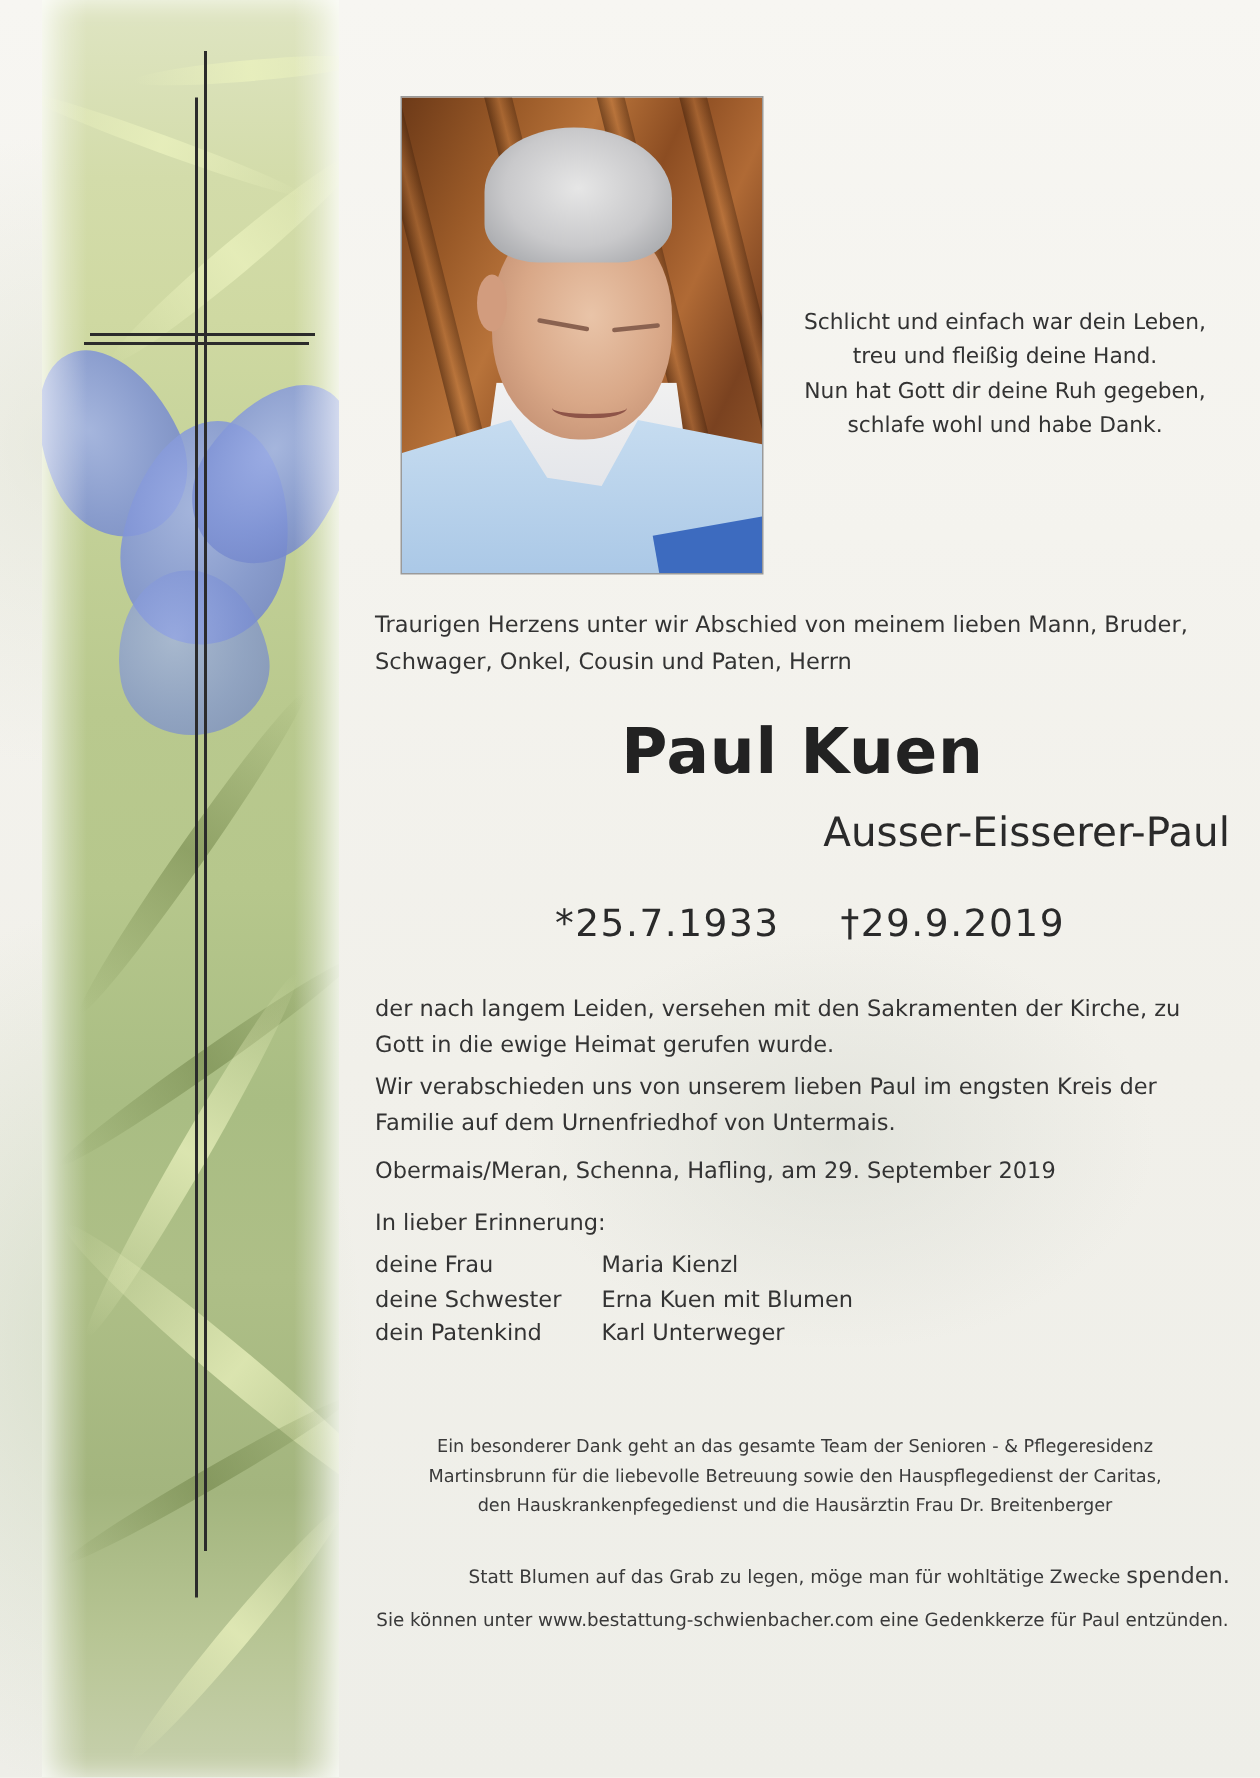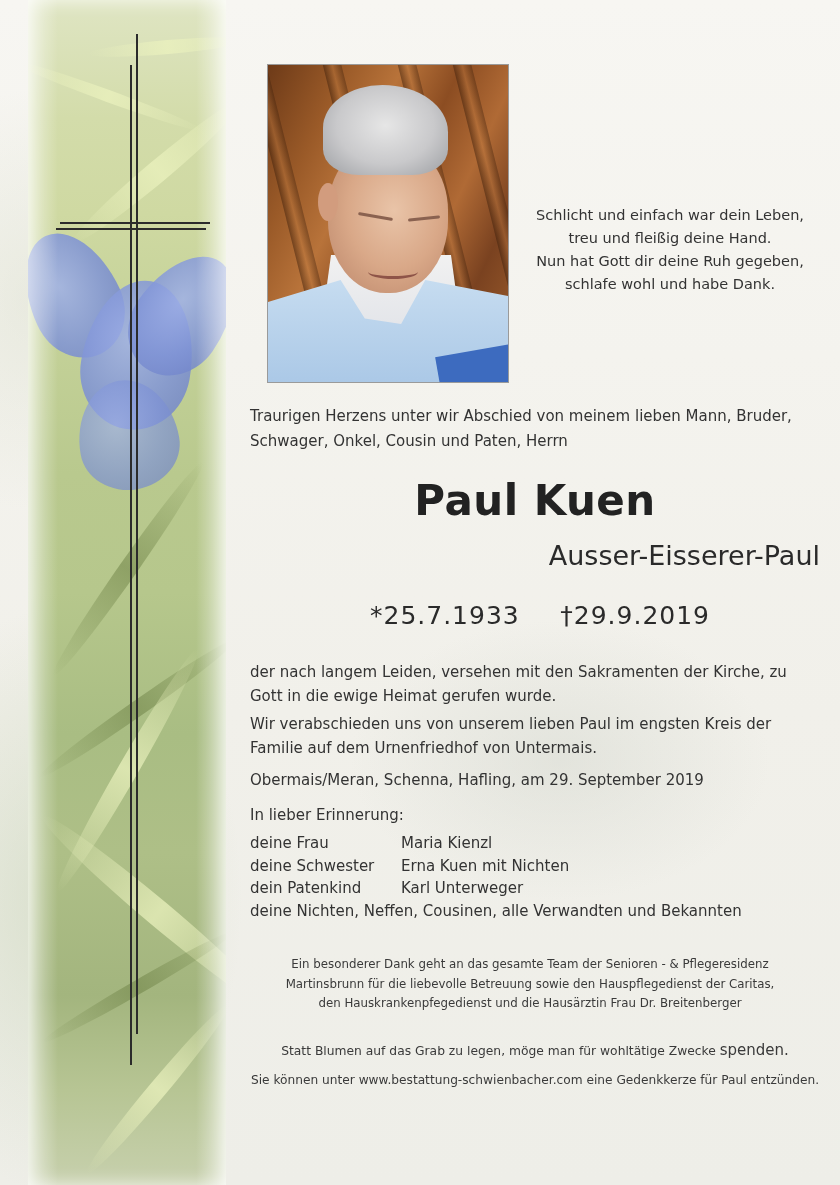--- a/index.html
+++ b/index.html
@@ -131,21 +131,21 @@
     }
     .family .row { display: flex; white-space: nowrap; }
     .family .rel { width: 151px; }
     .thanks {
       position: absolute; left: 260px; top: 955px; width: 540px;
       text-align: center; font-size: 11.8px; line-height: 19.5px; color: #3a3a3a;
     }
     .thanks div { white-space: nowrap; }
     .spenden {
       position: absolute; left: 250px; top: 1041px; width: 570px;
-      text-align: center; font-size: 12.3px; color: #3a3a3a; white-space: nowrap;
+      text-align: right; font-size: 12.3px; color: #3a3a3a; white-space: nowrap;
     }
     .spenden .big { font-size: 15px; }
     .kerze {
       position: absolute; left: 250px; top: 1073px; width: 570px;
       text-align: center; font-size: 12.2px; color: #3a3a3a; white-space: nowrap;
     }
     
     .footer {
       position: absolute; left: 165px; top: 1185px; width: 660px; height: 34px;
       display: flex; align-items: flex-end;
@@ -238,27 +238,26 @@
 <div class="para" style="top:768px;">Obermais/Meran, Schenna, Hafling, am 29. September 2019</div>
 <div class="para" style="top:803px;">In lieber Erinnerung:</div>
 
 <div class="family">
   <div class="row">
     <span class="rel">deine Frau</span>
     <span>Maria Kienzl</span>
   </div>
   <div class="row">
     <span class="rel">deine Schwester</span>
-    <span>Erna Kuen mit Nichten</span>
+    <span>Erna Kuen mit Blumen</span>
   </div>
   <div class="row">
     <span class="rel">dein Patenkind</span>
     <span>Karl Unterweger</span>
   </div>
-  <div class="row">deine Nichten, Neffen, Cousinen, alle Verwandten und Bekannten</div>
 </div>
 
 <div class="thanks">
   <div>Ein besonderer Dank geht an das gesamte Team der Senioren - &amp; Pflegeresidenz</div>
   <div>Martinsbrunn für die liebevolle Betreuung sowie den Hauspflegedienst der Caritas,</div>
   <div>den Hauskrankenpfegedienst und die Hausärztin Frau Dr. Breitenberger</div>
 </div>
 
 <div class="spenden">
   <span>Statt Blumen auf das Grab zu legen, möge man für wohltätige Zwecke </span><span class="big">spenden.</span>

